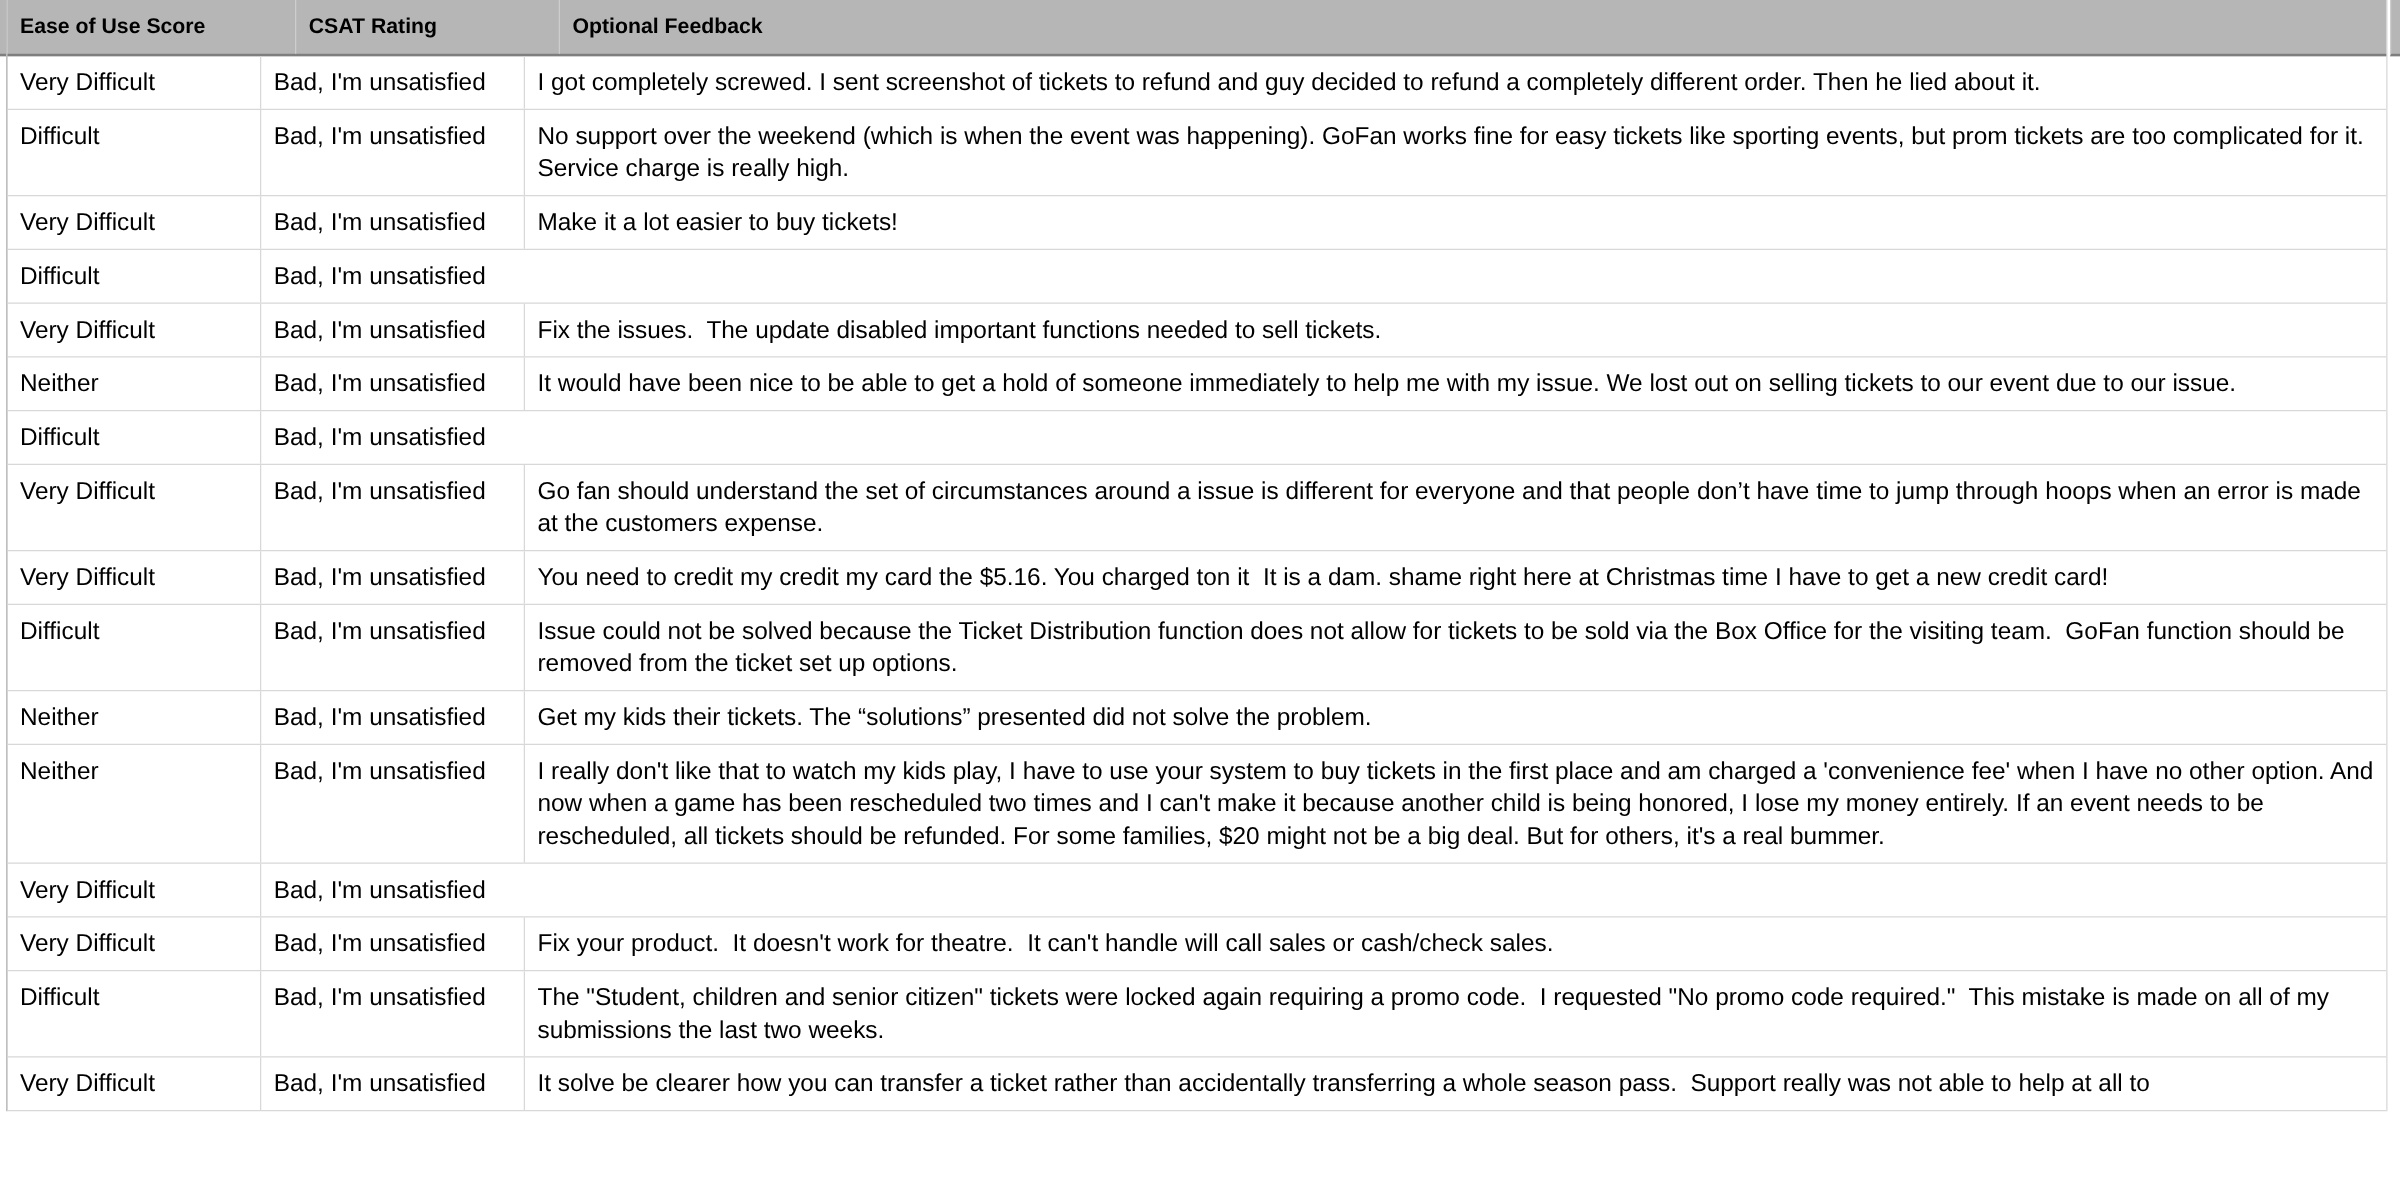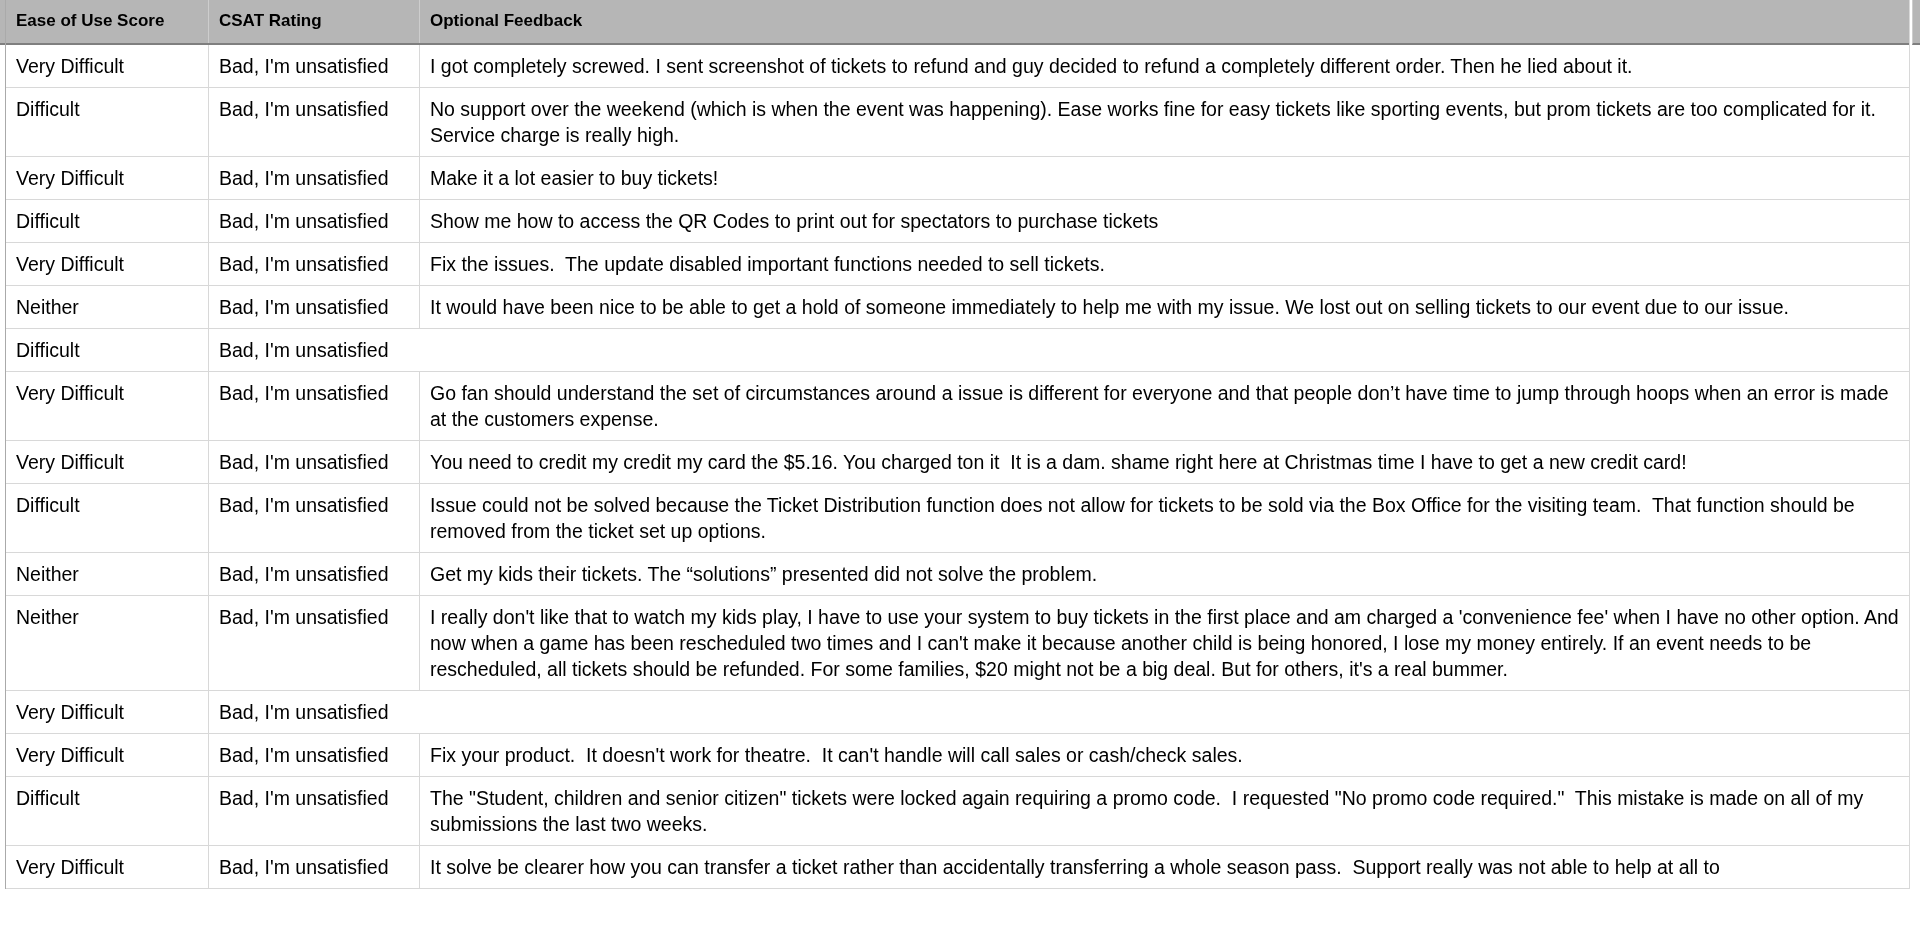--- a/index.html
+++ b/index.html
@@ -47,21 +47,21 @@
   .hcell {
     font-weight: bold;
     padding: 0 8px 0 10px;
     line-height: 41px;
     white-space: nowrap;
     overflow: hidden;
     font-size: 17px;
     color: #000000;
   }
   .c2, .c3 { border-left: 1px solid var(--grid-line, #d8d8d8); }
-  .row.header .c2, .row.header .c3 { border-left: 1px solid #cdcdcd; }
+  .row.header .c2, .row.header .c3 { border-left: 1px solid #cdcdcd; margin-left: 28px; }
 
   
   .header-stub-left {
     position: absolute;
     left: 0; top: 0;
     width: 5px; height: 43px;
     background: var(--header-bg, #b6b6b6);
     border-bottom: 2px solid var(--header-border, #7f7f7f);
     box-sizing: content-box;
   }
@@ -106,33 +106,32 @@
     <div id="rows">
   <div class="row body">
     <div class="cell c1">Very Difficult</div>
     <div class="cell c2">Bad, I'm unsatisfied</div>
     <div class="cell c3">I got completely screwed. I sent screenshot of tickets to refund and guy decided to refund a completely different order. Then he lied about it.</div>
   </div>
 
   <div class="row body">
     <div class="cell c1">Difficult</div>
     <div class="cell c2">Bad, I'm unsatisfied</div>
-    <div class="cell c3">No support over the weekend (which is when the event was happening). Ease works fine for easy tickets like sporting events, but prom tickets are too complicated for it. Service charge is really high.</div>
+    <div class="cell c3">No support over the weekend (which is when the event was happening). GoFan works fine for easy tickets like sporting events, but prom tickets are too complicated for it. Service charge is really high.</div>
   </div>
 
   <div class="row body">
     <div class="cell c1">Very Difficult</div>
     <div class="cell c2">Bad, I'm unsatisfied</div>
     <div class="cell c3">Make it a lot easier to buy tickets!</div>
   </div>
 
   <div class="row body">
     <div class="cell c1">Difficult</div>
     <div class="cell c2">Bad, I'm unsatisfied</div>
-    <div class="cell c3">Show me how to access the QR Codes to print out for spectators to purchase tickets</div>
   </div>
 
   <div class="row body">
     <div class="cell c1">Very Difficult</div>
     <div class="cell c2">Bad, I'm unsatisfied</div>
     <div class="cell c3">Fix the issues.  The update disabled important functions needed to sell tickets.</div>
   </div>
 
   <div class="row body">
     <div class="cell c1">Neither</div>
@@ -153,21 +152,21 @@
 
   <div class="row body">
     <div class="cell c1">Very Difficult</div>
     <div class="cell c2">Bad, I'm unsatisfied</div>
     <div class="cell c3">You need to credit my credit my card the $5.16. You charged ton it  It is a dam. shame right here at Christmas time I have to get a new credit card!</div>
   </div>
 
   <div class="row body">
     <div class="cell c1">Difficult</div>
     <div class="cell c2">Bad, I'm unsatisfied</div>
-    <div class="cell c3">Issue could not be solved because the Ticket Distribution function does not allow for tickets to be sold via the Box Office for the visiting team.  That function should be removed from the ticket set up options.</div>
+    <div class="cell c3">Issue could not be solved because the Ticket Distribution function does not allow for tickets to be sold via the Box Office for the visiting team.  GoFan function should be removed from the ticket set up options.</div>
   </div>
 
   <div class="row body">
     <div class="cell c1">Neither</div>
     <div class="cell c2">Bad, I'm unsatisfied</div>
     <div class="cell c3">Get my kids their tickets. The “solutions” presented did not solve the problem.</div>
   </div>
 
   <div class="row body">
     <div class="cell c1">Neither</div>

